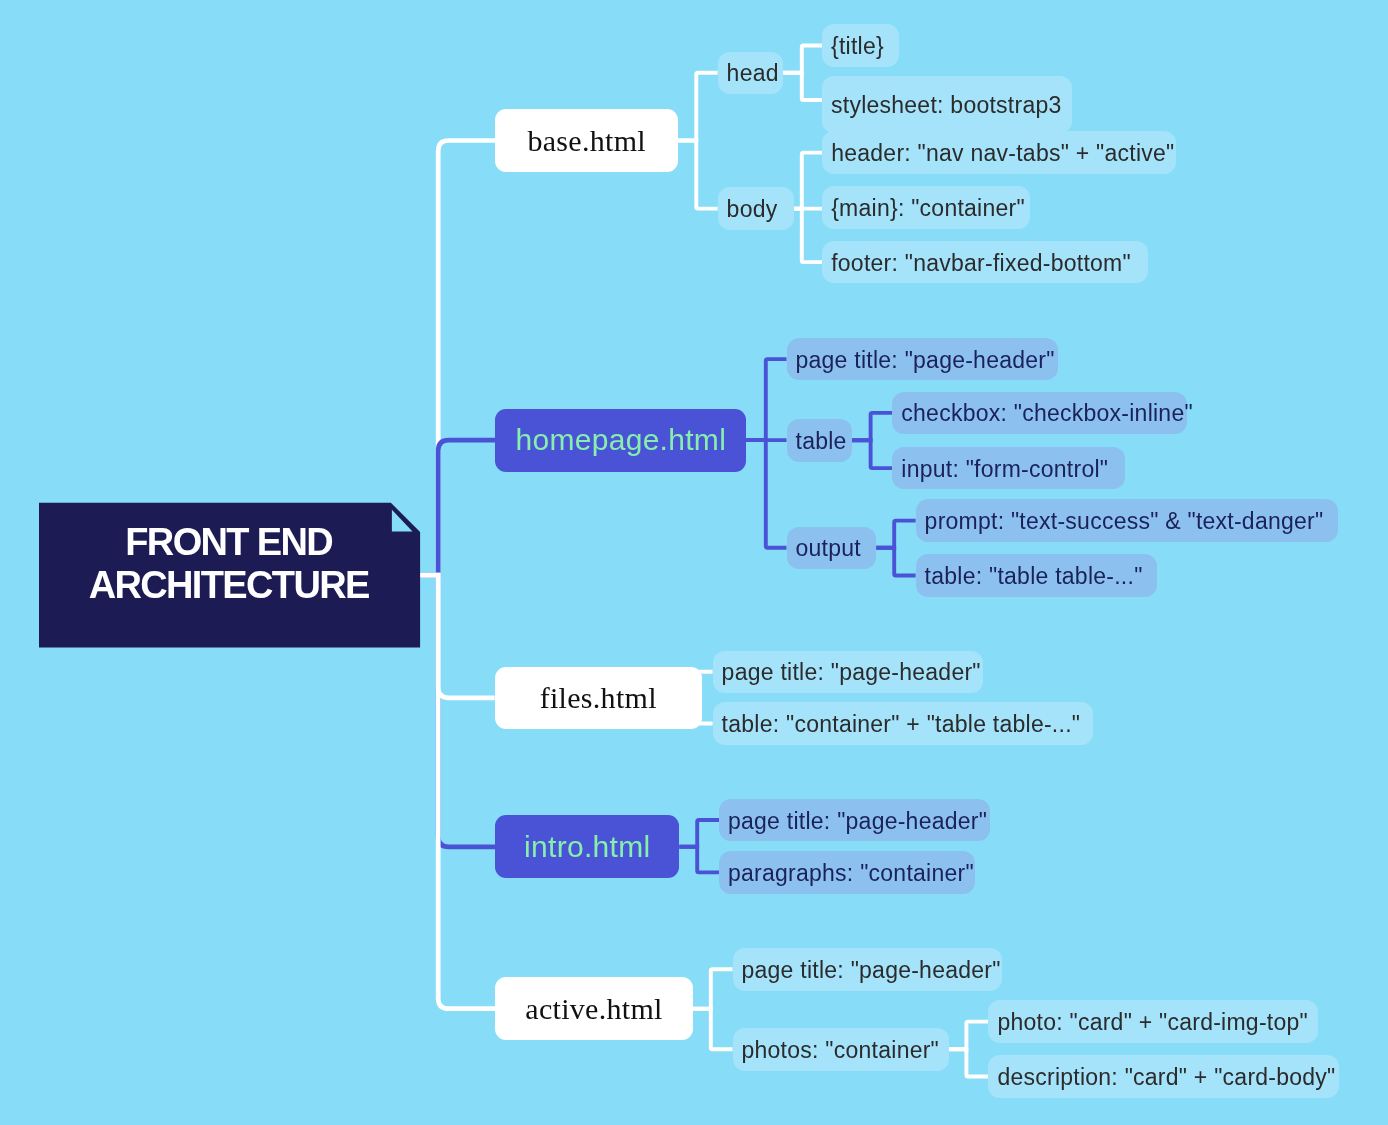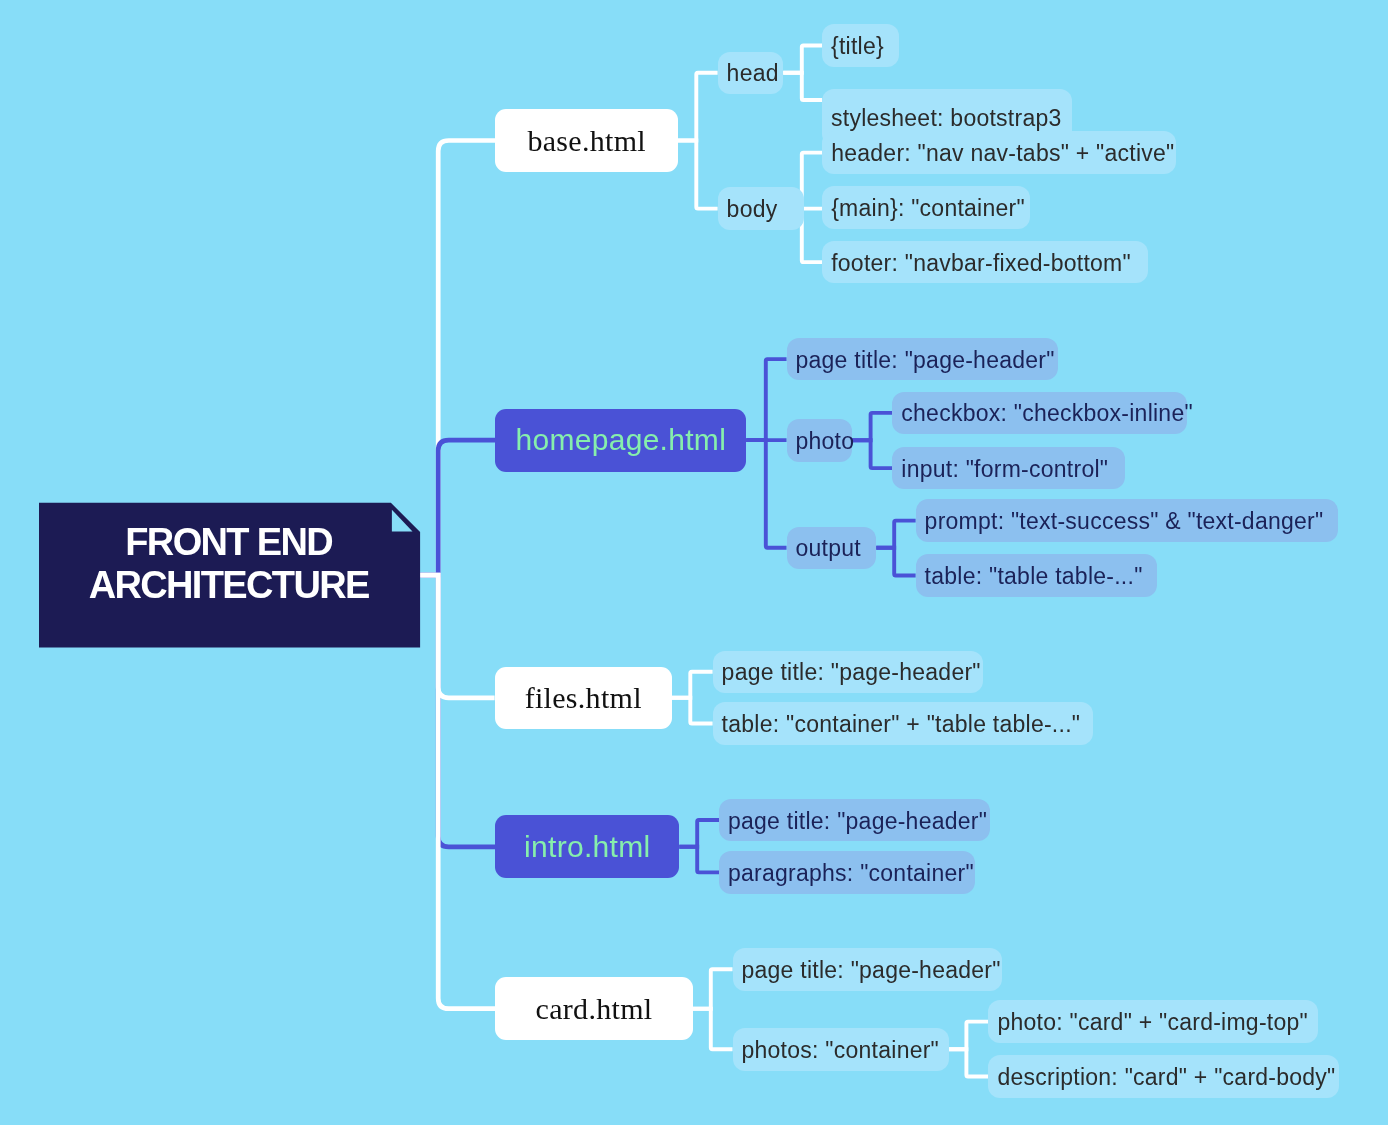--- a/index.html
+++ b/index.html
@@ -68,56 +68,56 @@
     <span>FRONT END</span>
     <span>ARCHITECTURE</span>
   </div>
 
 <div class="l1 w" style="left:495.0px;top:109.0px;width:183.0px;height:63.0px">
       <span>base.html</span>
     </div>
 <div class="l1 p" style="left:495.0px;top:408.5px;width:251.3px;height:63.1px">
       <span>homepage.html</span>
     </div>
-<div class="l1 w" style="left:494.6px;top:666.6px;width:177.0px;height:62.4px">
+<div class="l1 w" style="left:494.6px;top:666.6px;width:207px;height:62.4px">
       <span>files.html</span>
     </div>
 <div class="l1 p" style="left:495.0px;top:815.1px;width:184.3px;height:63.3px">
       <span>intro.html</span>
     </div>
 <div class="l1 w" style="left:495.0px;top:977.3px;width:197.7px;height:62.8px">
-      <span>card.html</span>
+      <span>active.html</span>
     </div>
 
 <div class="pill w" style="left:717.6px;top:51.6px;width:65.6px;height:42.5px">
       <span>head</span>
     </div>
-<div class="pill w" style="left:717.6px;top:187.3px;width:86px;height:42.5px">
+<div class="pill w" style="left:717.6px;top:187.3px;width:76px;height:42.5px">
       <span>body</span>
     </div>
 <div class="pill w" style="left:822.0px;top:24.3px;width:77.0px;height:42.5px">
       <span>{title}</span>
     </div>
-<div class="pill w" style="left:822.0px;top:89px;width:249.5px;height:57px">
+<div class="pill w" style="left:822.0px;top:76px;width:249.5px;height:57px">
       <span>stylesheet: bootstrap3</span>
     </div>
 <div class="pill w" style="left:822.2px;top:131.3px;width:354.2px;height:42.5px">
       <span>header: "nav nav-tabs" + "active"</span>
     </div>
 <div class="pill w" style="left:822.2px;top:186.3px;width:208.0px;height:42.5px">
       <span>{main}: "container"</span>
     </div>
 <div class="pill w" style="left:822.2px;top:240.8px;width:325.5px;height:42.5px">
       <span>footer: "navbar-fixed-bottom"</span>
     </div>
 <div class="pill p" style="left:786.5px;top:337.8px;width:271.2px;height:42.5px">
       <span>page title: "page-header"</span>
     </div>
 <div class="pill p" style="left:786.5px;top:419.0px;width:65.2px;height:42.5px">
-      <span>photo</span>
+      <span>table</span>
     </div>
 <div class="pill p" style="left:786.5px;top:526.5px;width:89.8px;height:42.5px">
       <span>output</span>
     </div>
 <div class="pill p" style="left:892.3px;top:391.7px;width:295.2px;height:42.5px">
       <span>checkbox: "checkbox-inline"</span>
     </div>
 <div class="pill p" style="left:892.3px;top:446.9px;width:232.7px;height:42.5px">
       <span>input: "form-control"</span>
     </div>

